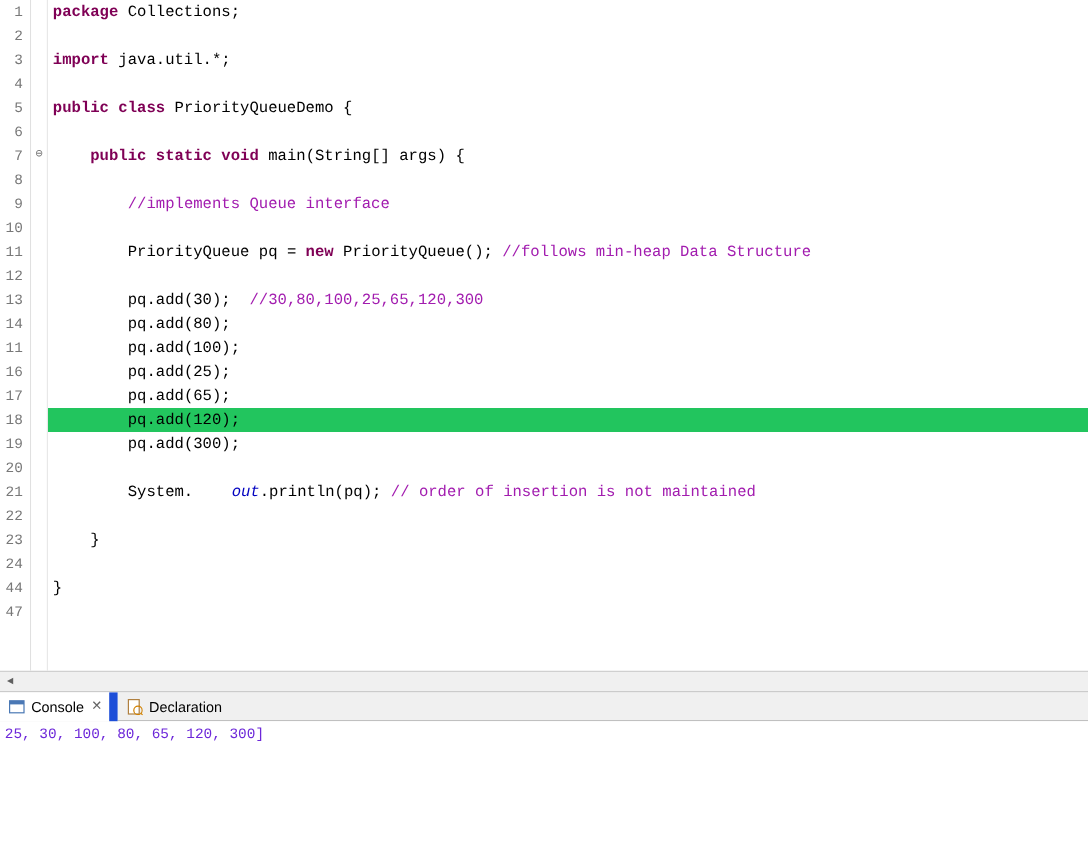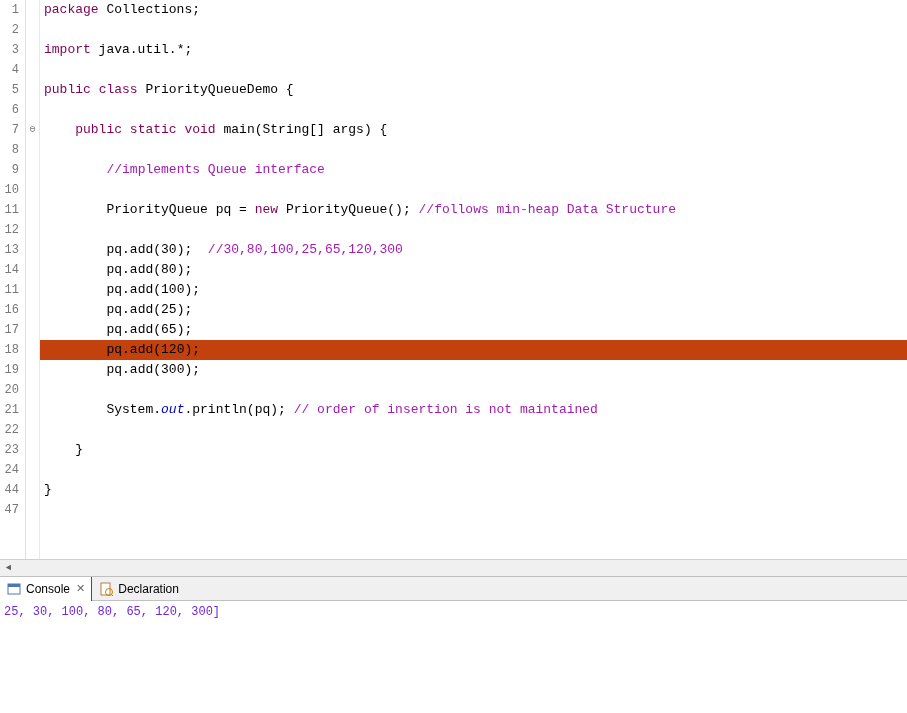--- a/index.html
+++ b/index.html
@@ -40,24 +40,24 @@
     line-height: 20px;
   }
   .annot-col .ar { height: 20px; text-align: center; }
   .code-col {
     flex: 1;
     line-height: 20px;
     white-space: pre;
     overflow: hidden;
   }
   .code-line { height: 20px; padding-left: 4px; }
-  .hl { background: #c2410c; }
-  .kw { color: #7f0055; font-weight: normal; }
+  .hl { background: #22c55e; }
+  .kw { color: #7f0055; font-weight: bold; }
   .cm { color: #a21caf; }
-  .field { color: #0000c0; font-style: italic; }
+  .field { color: #0000c0; font-style: italic; margin-left: 32px; }
   .warn { text-decoration-style: wavy; text-decoration-color: #c8a800; }
   .scrollbar-h {
     height: 17px;
     background: #f0f0f0;
     border-top: 1px solid #d0d0d0;
     display: flex;
     align-items: center;
   }
   .sb-btn {
     width: 17px; height: 15px;
@@ -82,21 +82,21 @@
   .tab {
     display: flex;
     align-items: center;
     gap: 4px;
     padding: 0 6px;
     height: 24px;
     cursor: pointer;
   }
   .tab.active {
     background: #fff;
-    border-right: 1px solid #1d4ed8;
+    border-right: 7px solid #1d4ed8;
   }
   .tab .icon { width: 16px; height: 16px; display: inline-flex; align-items:center; justify-content:center; }
   .tab .close { color: #666; font-size: 11px; margin-left: 2px; }
   .console-body {
     background: #fff;
     padding: 2px 4px;
     font-family: "Consolas", "Courier New", monospace;
     font-size: 12px;
     line-height: 18px;
   }

